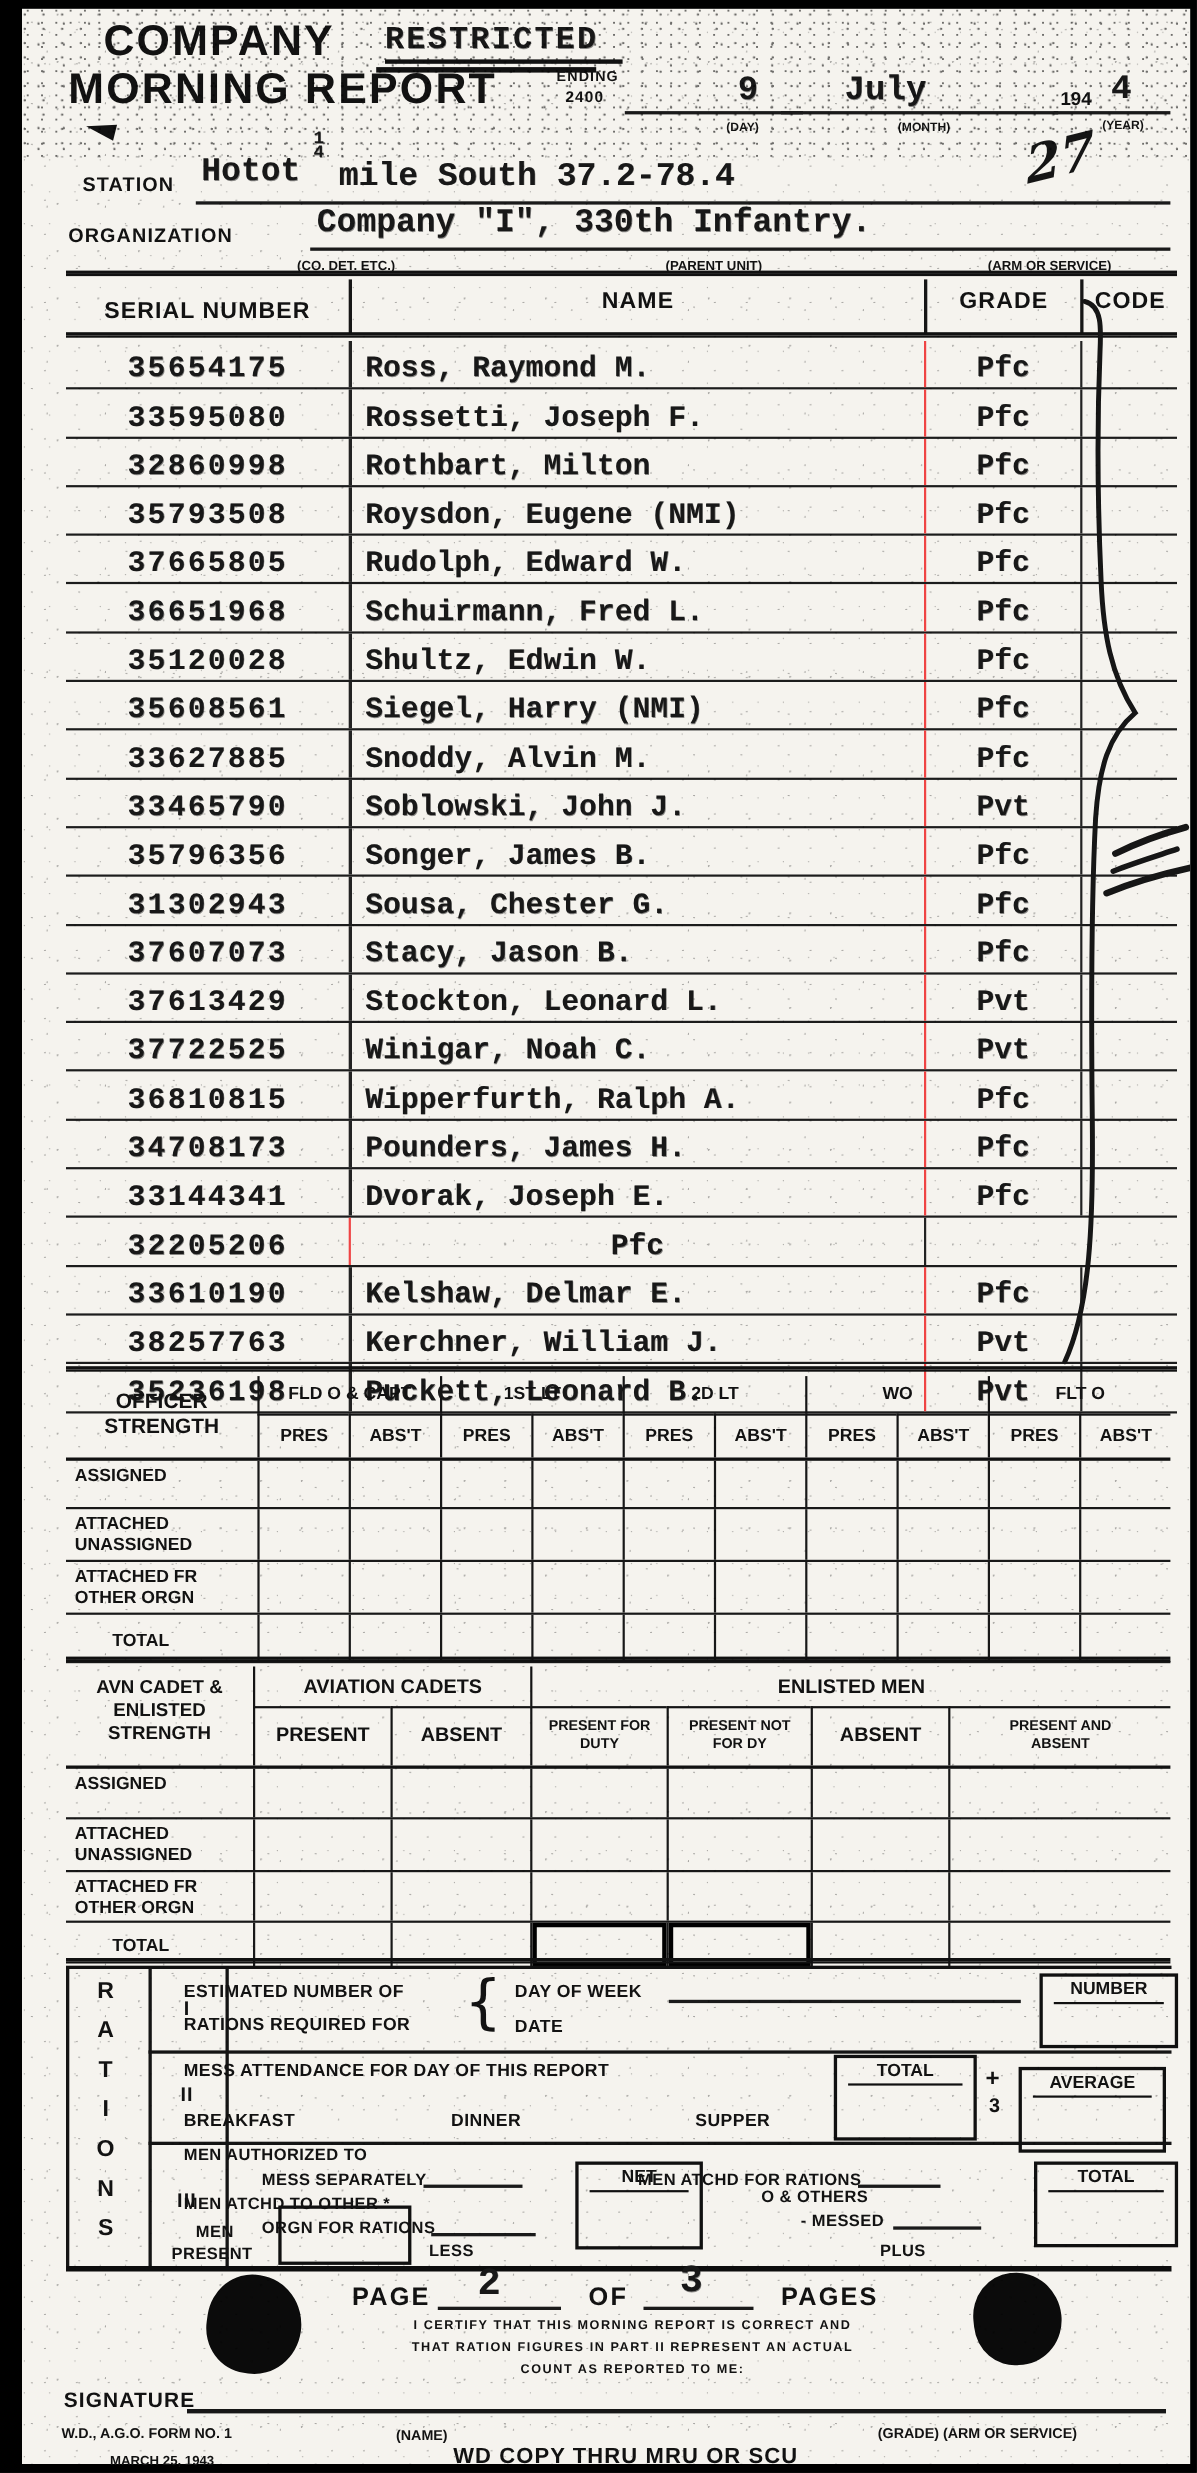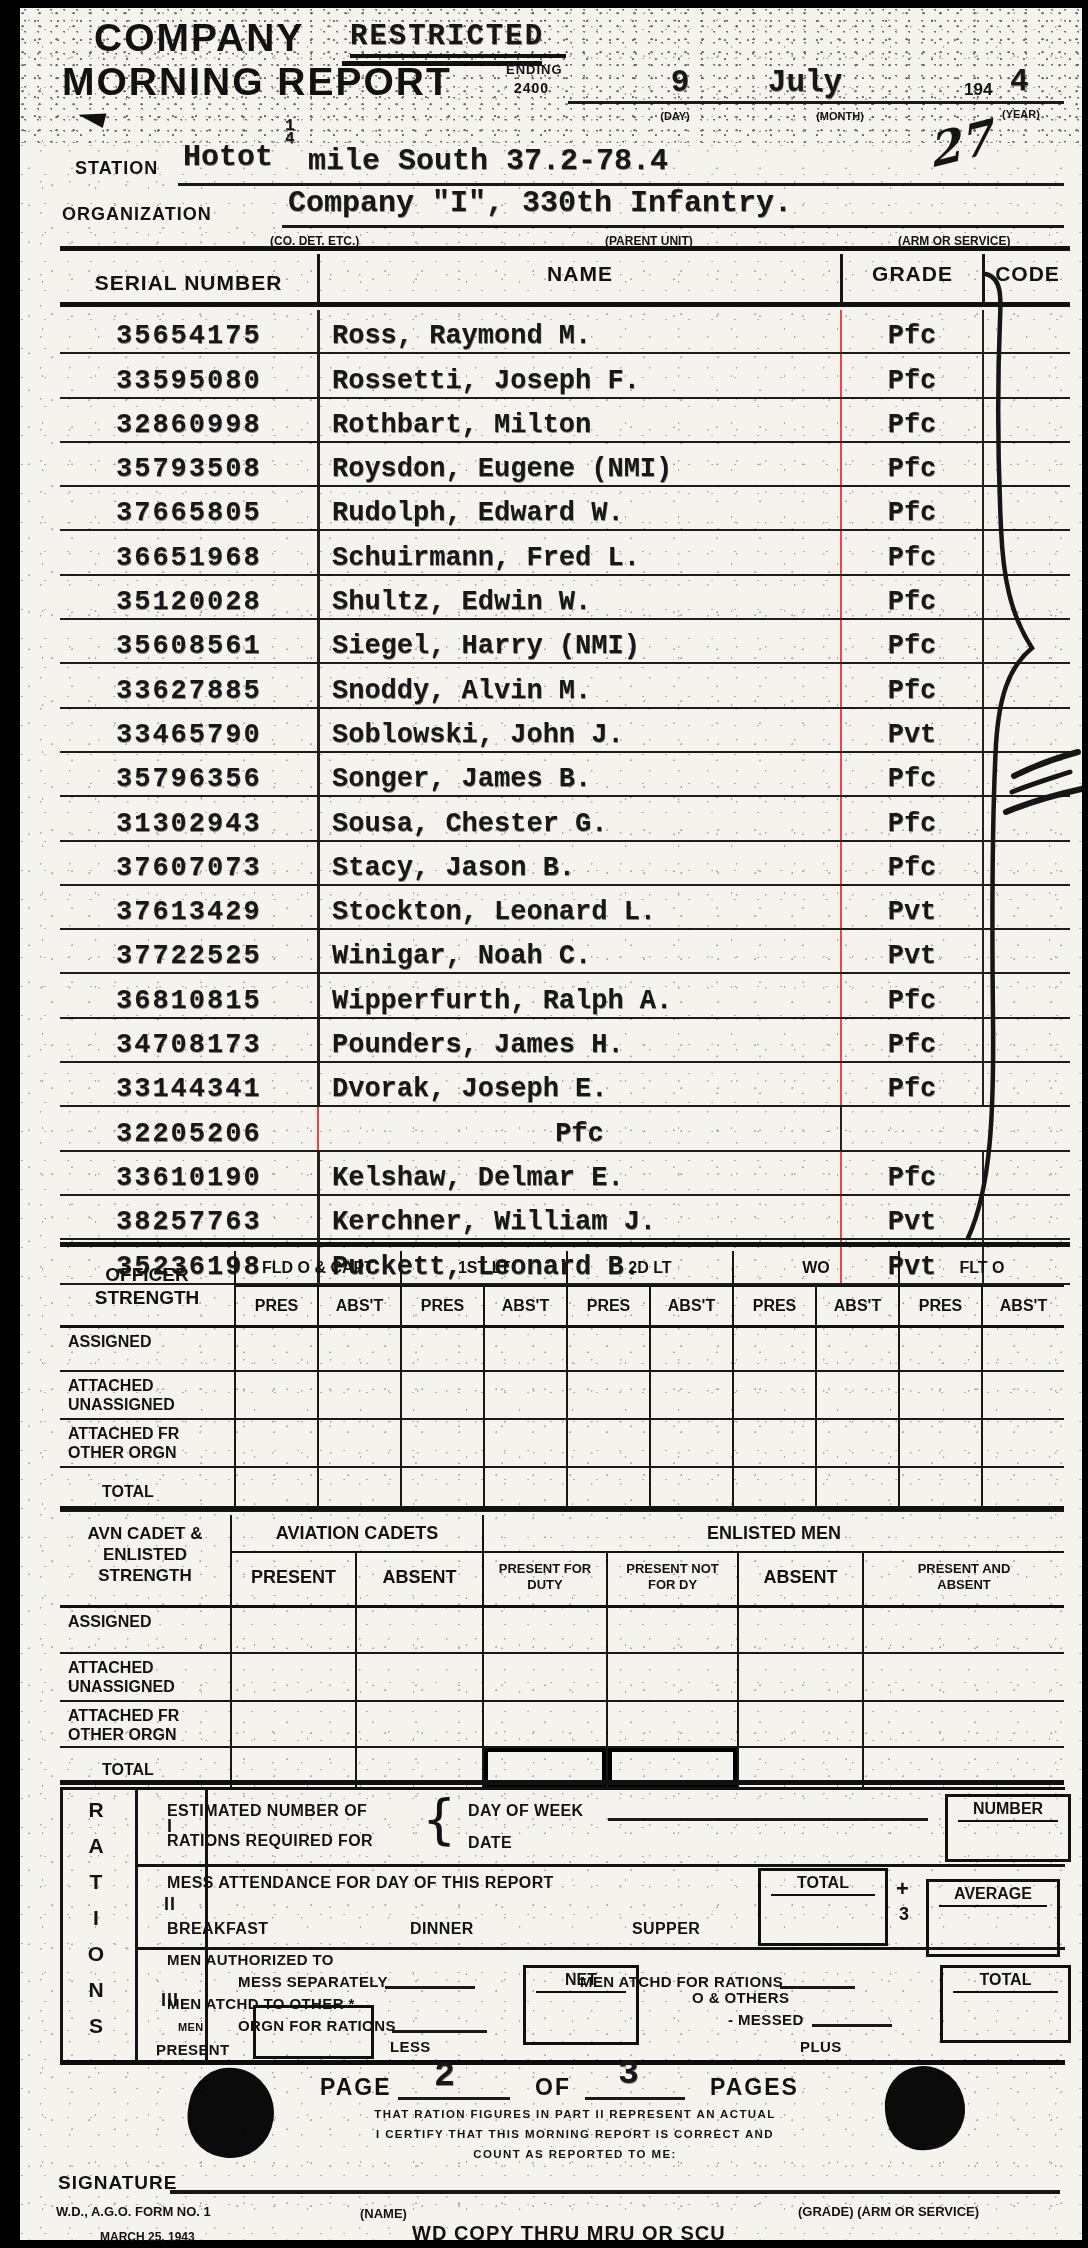--- a/index.html
+++ b/index.html
@@ -475,38 +475,38 @@
     <div class="blank" style="left:332px;top:240px;width:95px;"></div>
     <div class="fbox" style="left:463px;top:175px;width:110px;height:74px;">
       <div class="boxlabel">NET</div>
     </div>
     <div class="abs rs" style="left:632px;top:199px;font-size:15px;">O &amp; OTHERS</div>
     <div class="abs rs" style="left:668px;top:221px;font-size:15px;">- MESSED</div>
     <div class="blank" style="left:752px;top:234px;width:80px;"></div>
     <div class="fbox" style="left:880px;top:175px;width:125px;height:72px;">
       <div class="boxlabel">TOTAL</div>
     </div>
-    <div class="abs rs" style="left:118px;top:231px;font-size:11px;">MEN</div>
+    <div class="abs rs" style="left:118px;top:231px;font-size:15px;">MEN</div>
     <div class="abs rs" style="left:96px;top:251px;font-size:15px;">PRESENT</div>
     <div class="fbox" style="left:193px;top:215px;width:115px;height:48px;"></div>
     <div class="abs rs" style="left:330px;top:248px;font-size:15px;">LESS</div>
     <div class="abs rs" style="left:740px;top:248px;font-size:15px;">PLUS</div>
   </div>
 
   <div class="abs sans" style="left:300px;top:2066px;font-size:23px;letter-spacing:2px;">PAGE</div>
   <div class="abs uline" style="left:378px;top:2064px;width:112px;height:28px;"></div>
   <div class="abs mono" style="left:414px;top:2048px;font-size:35px;">2</div>
   <div class="abs sans" style="left:515px;top:2066px;font-size:23px;letter-spacing:2px;">OF</div>
   <div class="abs uline" style="left:565px;top:2064px;width:100px;height:28px;"></div>
   <div class="abs mono" style="left:598px;top:2046px;font-size:35px;">3</div>
   <div class="abs sans" style="left:690px;top:2066px;font-size:23px;letter-spacing:2px;">PAGES</div>
 
   <div class="abs sans cert" style="left:255px;top:2096px;width:600px;">
+    <div>I CERTIFY THAT THIS MORNING REPORT IS CORRECT AND</div>
     <div>THAT RATION FIGURES IN PART II REPRESENT AN ACTUAL</div>
-    <div>I CERTIFY THAT THIS MORNING REPORT IS CORRECT AND</div>
     <div>COUNT AS REPORTED TO ME:</div>
   </div>
 
   <div class="hole" style="left:168px;top:2060px;width:86px;height:90px;transform:rotate(8deg);"></div>
   <div class="hole" style="left:865px;top:2058px;width:80px;height:84px;transform:rotate(-6deg);"></div>
 
   <div class="abs sans" style="left:38px;top:2164px;font-size:19px;letter-spacing:1px;">SIGNATURE</div>
   <div class="abs" style="left:150px;top:2160px;width:890px;border-bottom:4px solid #161616;height:26px;"></div>
   <div class="abs sans" style="left:36px;top:2196px;font-size:13px;">W.D., A.G.O. FORM NO. 1</div>
   <div class="abs sans" style="left:340px;top:2198px;font-size:13px;">(NAME)</div>

